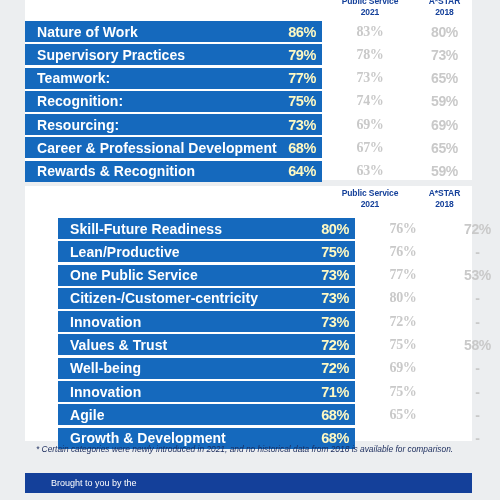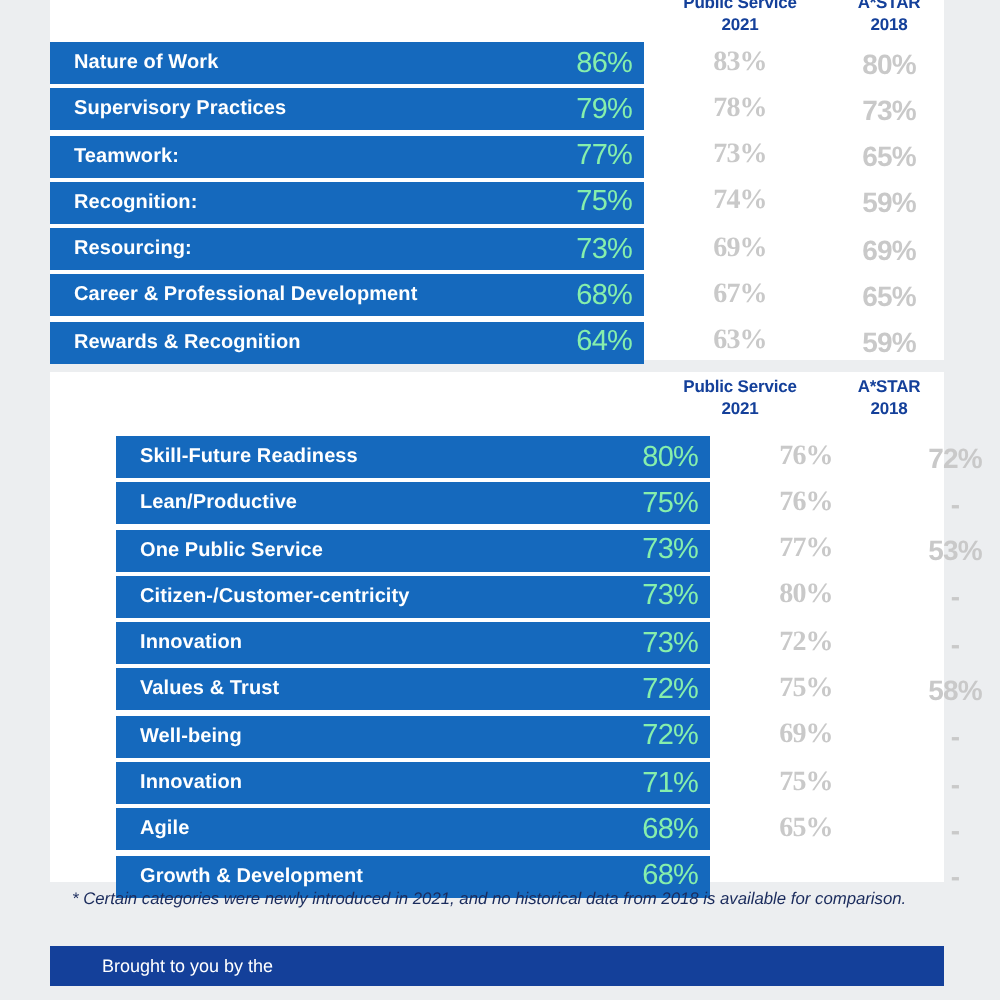--- a/index.html
+++ b/index.html
@@ -78,29 +78,29 @@
     height: 21px;
     background: #1569bd;
     box-sizing: border-box;
     display: flex;
     align-items: center;
     justify-content: space-between;
     padding: 0 6px 0 12px;
   }
   .bar-label {
     color: #ffffff;
-    font-size: 10px;
+    font-size: 14px;
     font-weight: bold;
     letter-spacing: 0.05px;
     white-space: nowrap;
   }
   .bar-value {
-    color: #86efac;
+    color: #fef9c3;
     font-size: 14.5px;
-    font-weight: normal;
+    font-weight: bold;
     letter-spacing: -0.4px;
     line-height: 14px;
   }
   .cmp {
     position: absolute;
     top: 0;
     height: 21px;
     display: flex;
     align-items: center;
     justify-content: center;

